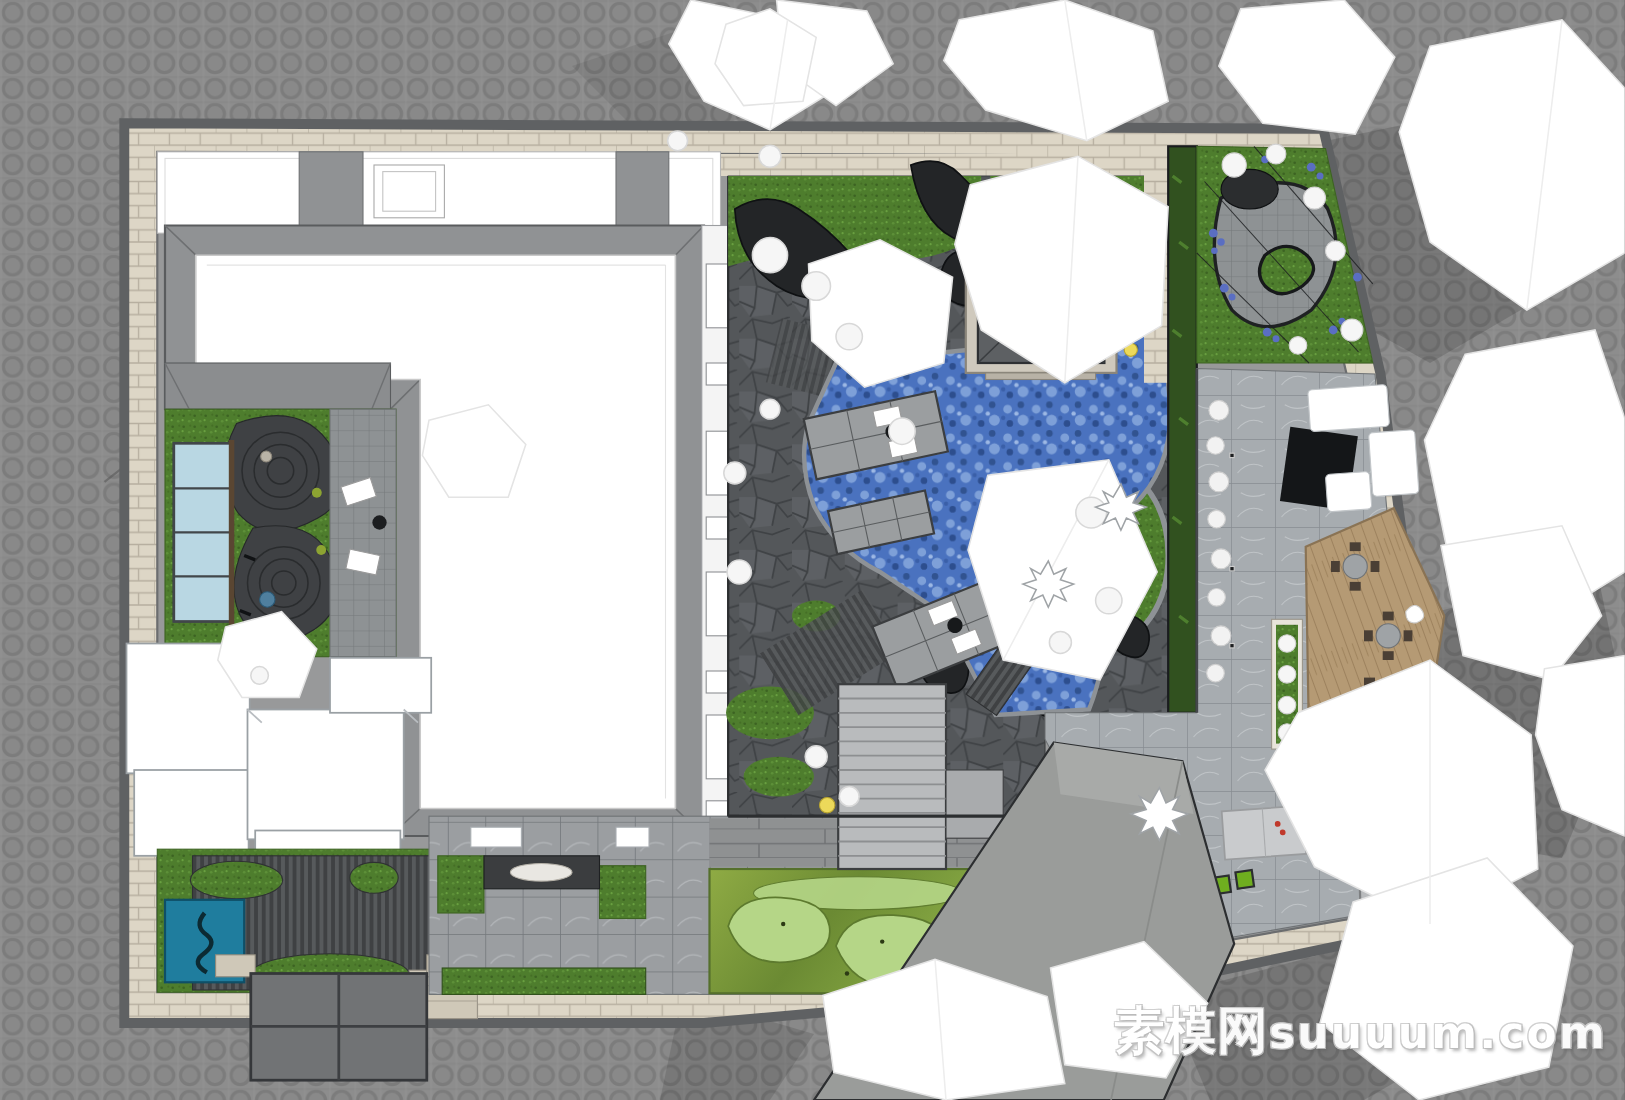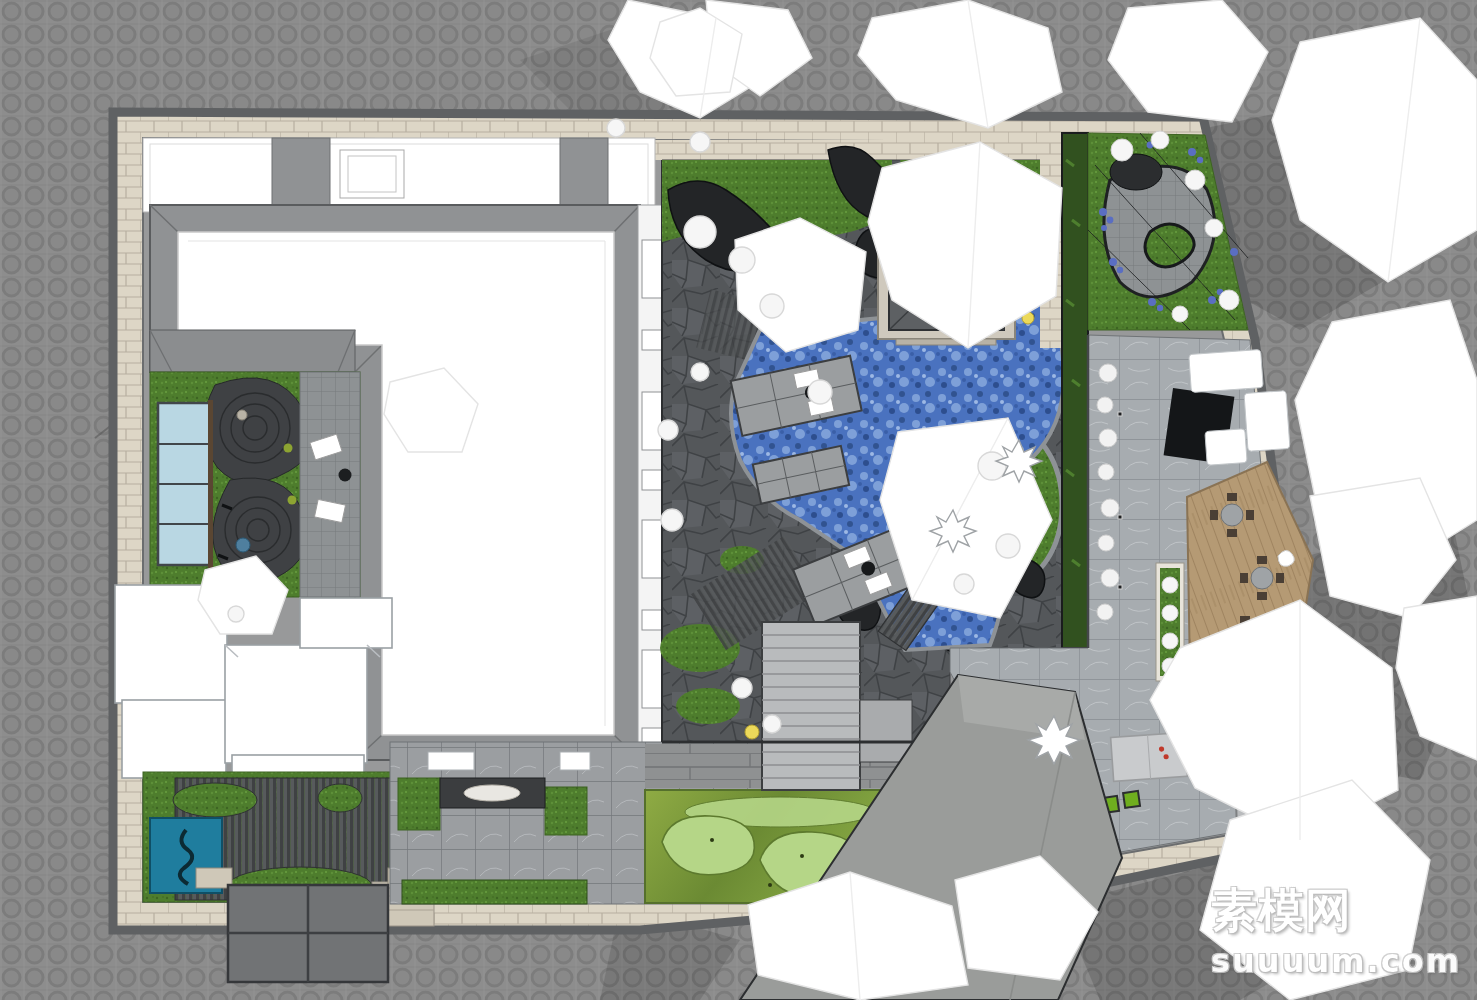--- a/index.html
+++ b/index.html
@@ -1,24 +1,24 @@
 <!DOCTYPE html>
 <html style="--bg: #8d8d8d; --bgline: #7c7c7c; --brick: #ddd6c6; --brickline: #b7afa0; --wall: #909294; --walledge: #5f6163; --roofwhite: #ffffff; --grass: #4e7d2d; --water: #4a72bf; --rock: #232527; --flag: #54575a; --marble: #a7acb0; --tilegrid: #6f7478; --wood: #b59a74; --golfbase: #7c9c40; --golflight: #b5d687; --teal: #1f7d9e; --glass: #b9d7e3; --ramp: #9a9c9a; --canopy: #ffffff; --canopyline: #e4e4e4; --flower: #5a6ec2; --lantern: #ecd95a; --hedge: #31511f; --darkdeck: #43464a; --paleslab: #cfc8b8;"><head>
 <meta charset="utf-8">
 <style>
   html,body{margin:0;padding:0;background:#6e6e6e;}
   .stage{position:relative;width:1477px;height:1000px;overflow:hidden;
          font-family:"DejaVu Sans","Liberation Sans",sans-serif;}
   .stage svg{position:absolute;left:0;top:0;display:block;}
-  .watermark{position:absolute;right:16px;bottom:20px;display:flex;align-items:baseline;
+  .watermark{position:absolute;right:16px;bottom:31px;display:flex;align-items:baseline;
              font-weight:bold;color:#fff;opacity:.97;white-space:nowrap;letter-spacing:1px;
              text-shadow:0 0 1px #9a9a9a,1px 1px 0 #bdbdbd,-1px -1px 0 #d6d6d6,
-                         1px -1px 0 #c8c8c8,-1px 1px 0 #c8c8c8,2px 2px 3px rgba(90,90,90,.45);flex-direction:column;}
+                         1px -1px 0 #c8c8c8,-1px 1px 0 #c8c8c8,2px 2px 3px rgba(90,90,90,.45);}
   .watermark .cn{font-size:46px;}
-  .watermark .en{font-size:32px;letter-spacing:2px;}
+  .watermark .en{font-size:40px;letter-spacing:2px;}
 </style>
 </head>
 <body>
 
 <div class="stage">
 <svg width="1477" height="1000" viewBox="0 0 1477 1000">
 <defs>
   <pattern id="bgp" width="23" height="23" patternUnits="userSpaceOnUse">
     <rect width="23" height="23" style="fill:var(--bg)"></rect>
     <circle cx="11.5" cy="11.5" r="8.5" fill="#898989" style="stroke:var(--bgline)" stroke-width="3"></circle>

